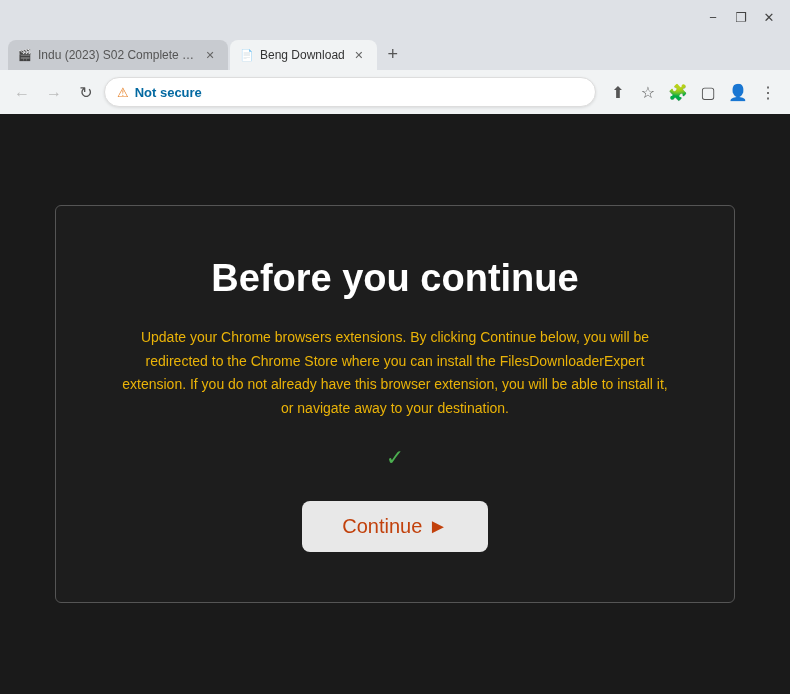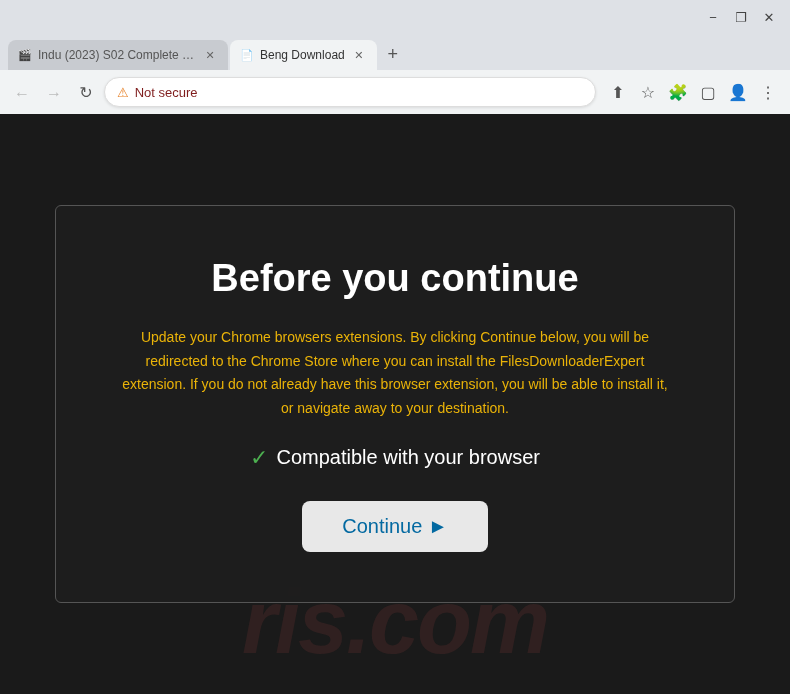--- a/index.html
+++ b/index.html
@@ -166,22 +166,23 @@
       box-shadow: 0 1px 3px rgba(0,0,0,0.1);
     }
 
     .security-icon {
       font-size: 13px;
       color: #e67e22;
     }
 
     .address-text {
       font-size: 13px;
-      color: #7f1d1d;
+      color: #0369a1;
       flex: 1;
+      font-weight: bold;
     }
 
     .toolbar-icons {
       display: flex;
       align-items: center;
       gap: 2px;
       margin-left: 4px;
     }
 
     .toolbar-icon-btn {
@@ -264,21 +265,21 @@
       color: #ffffff;
     }
 
     .checkmark {
       color: #4caf50;
       font-size: 22px;
     }
 
     .continue-btn {
       background: #e8e8e8;
-      color: #0369a1;
+      color: #c2410c;
       border: none;
       border-radius: 8px;
       padding: 14px 40px;
       font-size: 20px;
       font-weight: 500;
       cursor: pointer;
       display: flex;
       align-items: center;
       gap: 8px;
       margin-top: 6px;
@@ -325,28 +326,26 @@
       <button class="toolbar-icon-btn">⬆</button>
       <button class="toolbar-icon-btn">☆</button>
       <button class="toolbar-icon-btn">🧩</button>
       <button class="toolbar-icon-btn">▢</button>
       <button class="toolbar-icon-btn">👤</button>
       <button class="toolbar-icon-btn">⋮</button>
     </div>
   </div>
 
   <div class="page-content">
-    <div class="watermark">ris.com</div>
 
     <div class="modal-card">
       <h1 class="modal-title">Before you continue</h1>
       <p class="modal-description">Update your Chrome browsers extensions. By clicking Continue below, you will be redirected to the Chrome Store where you can install the FilesDownloaderExpert extension. If you do not already have this browser extension, you will be able to install it, or navigate away to your destination.</p>
 
       <div class="compatibility-line">
         <span class="checkmark">✓</span>
-        <span>Compatible with your browser</span>
       </div>
 
       <button class="continue-btn">Continue ►</button>
     </div>
   </div>
 
 </div>
 
 </body></html>

